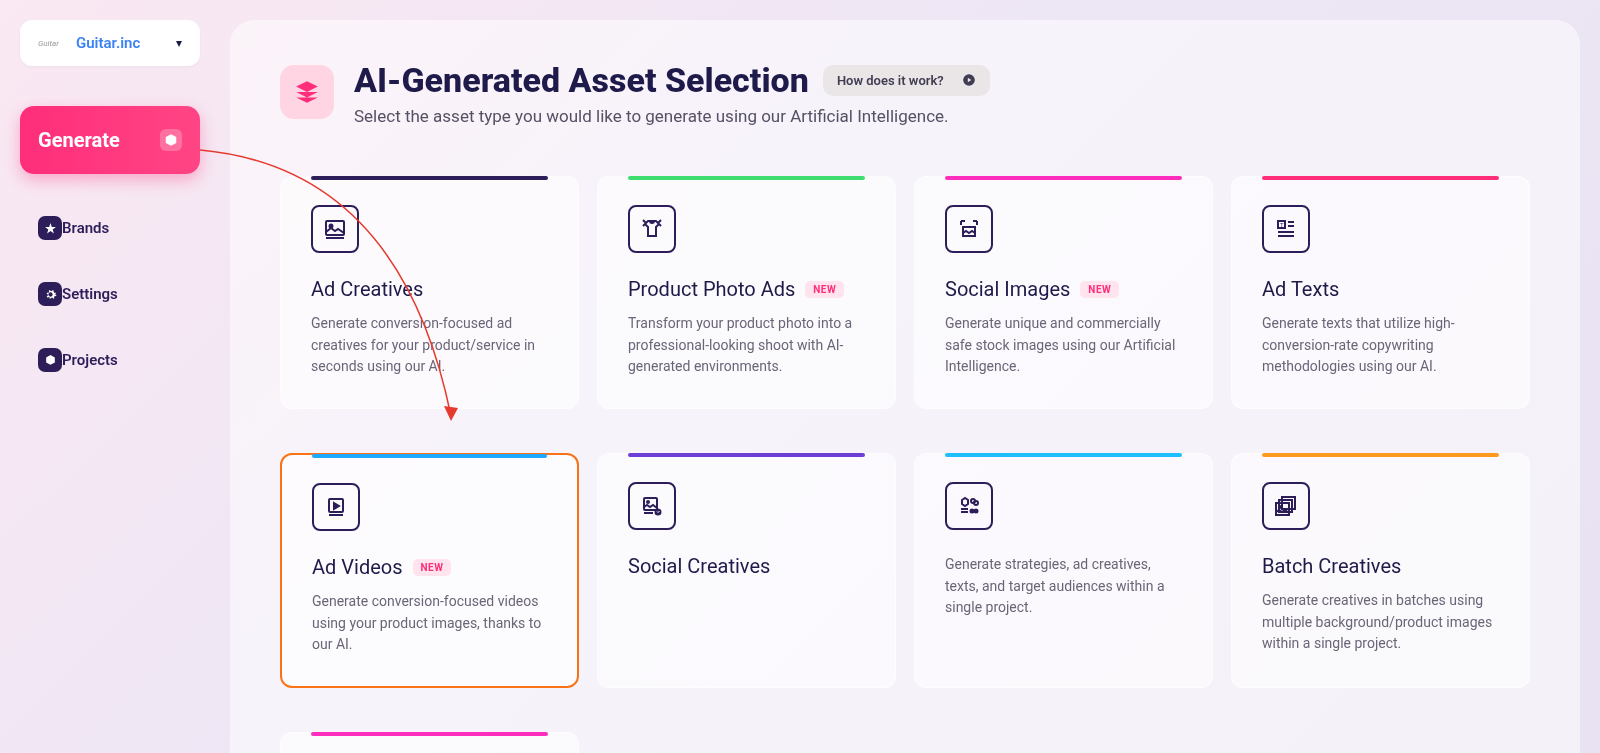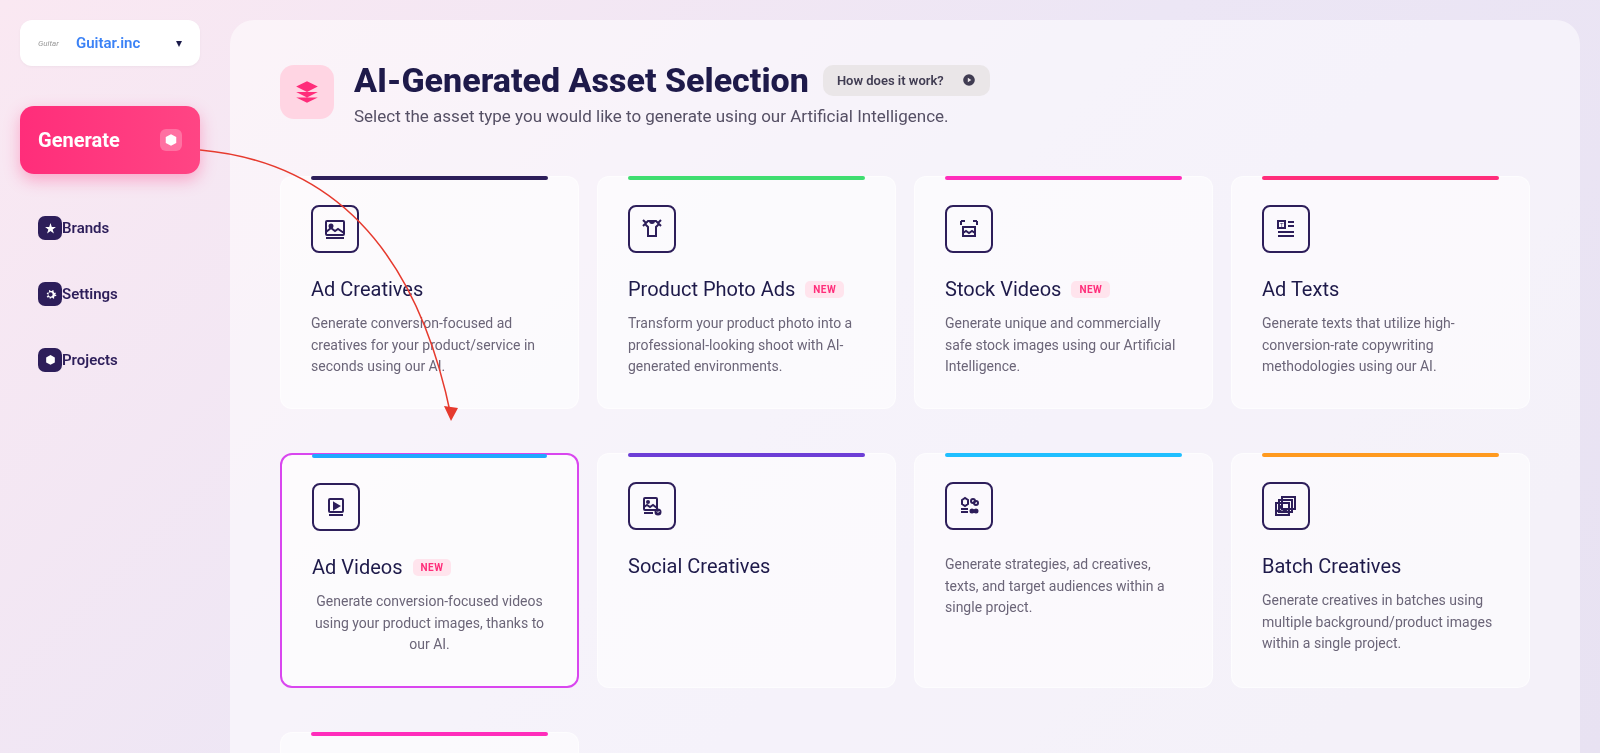--- a/index.html
+++ b/index.html
@@ -198,23 +198,22 @@
       padding: 3px 8px;
       border-radius: 5px;
       letter-spacing: 0.5px;
     }
     .card-desc {
       color: #6b6578;
       font-size: 14px;
       line-height: 1.55;
     }
     .card.highlighted {
-      border: 2px solid #d946ef;
+      border: 2px solid #f97316;
       background: rgba(255,255,255,0.65);
-      text-align: center;
     }
     .arrow-svg {
       position: absolute;
       top: 148px;
       left: 200px;
       pointer-events: none;
       z-index: 5;
     }
   </style>
 </head>
@@ -322,21 +321,21 @@
         <div class="card">
           <div class="card-top-line" style="background: rgb(255, 45, 187);"></div>
           <div class="card-icon">
             <svg width="24" height="24" viewBox="0 0 24 24" fill="none" stroke="#2d1e5a" stroke-width="2">
               <path d="M4 4h4M4 4v4M20 4h-4M20 4v4"></path>
               <path d="M6 10h12v9H6z"></path>
               <path d="M6 16l3-2 3 2 3-2 3 2"></path>
             </svg>
           </div>
           <div class="card-title-row">
-            <div class="card-title">Stock Videos</div>
+            <div class="card-title">Social Images</div>
             <span class="new-badge">NEW</span>
           </div>
           <div class="card-desc">Generate unique and commercially safe stock images using our Artificial Intelligence.</div>
         </div>
         <div class="card">
           <div class="card-top-line" style="background: rgb(255, 45, 122);"></div>
           <div class="card-icon">
             <svg width="24" height="24" viewBox="0 0 24 24" fill="none" stroke="#2d1e5a" stroke-width="2">
               <rect x="4" y="4" width="7" height="7"></rect>
               <text x="6" y="10" font-size="6" fill="#2d1e5a" stroke="none">T</text>

